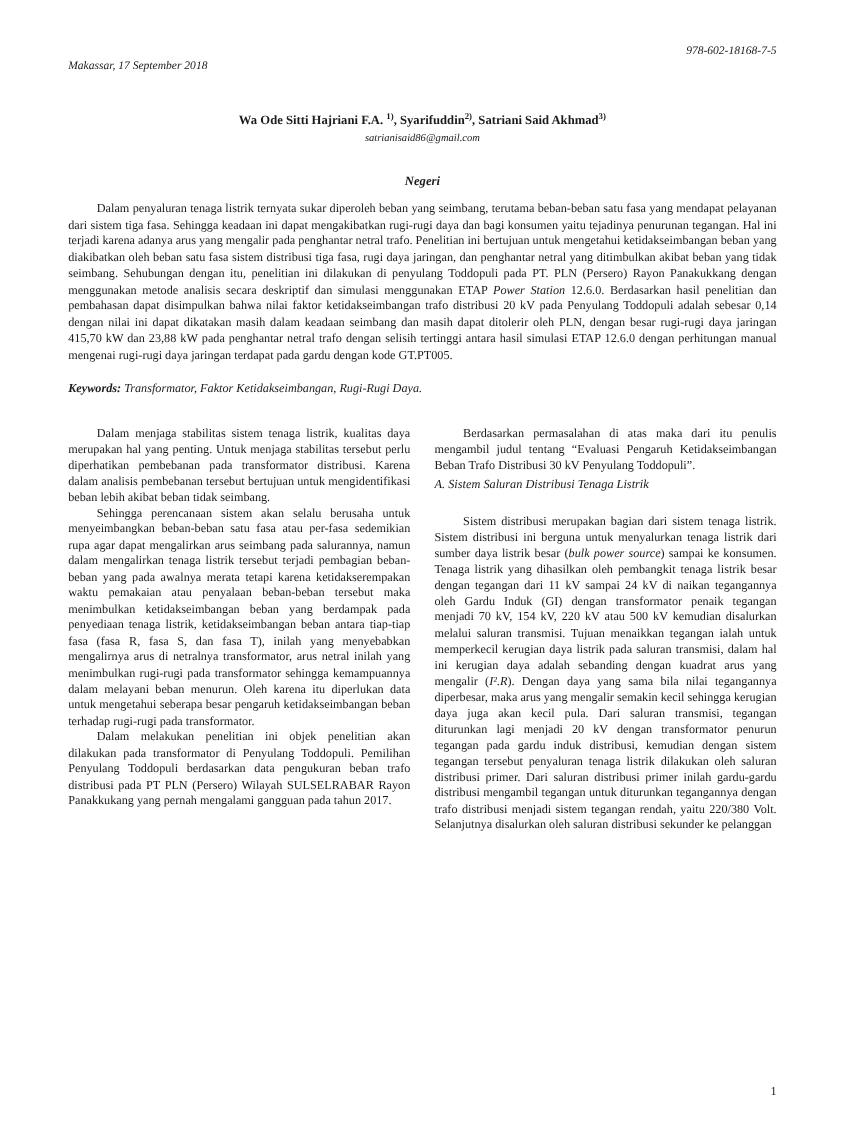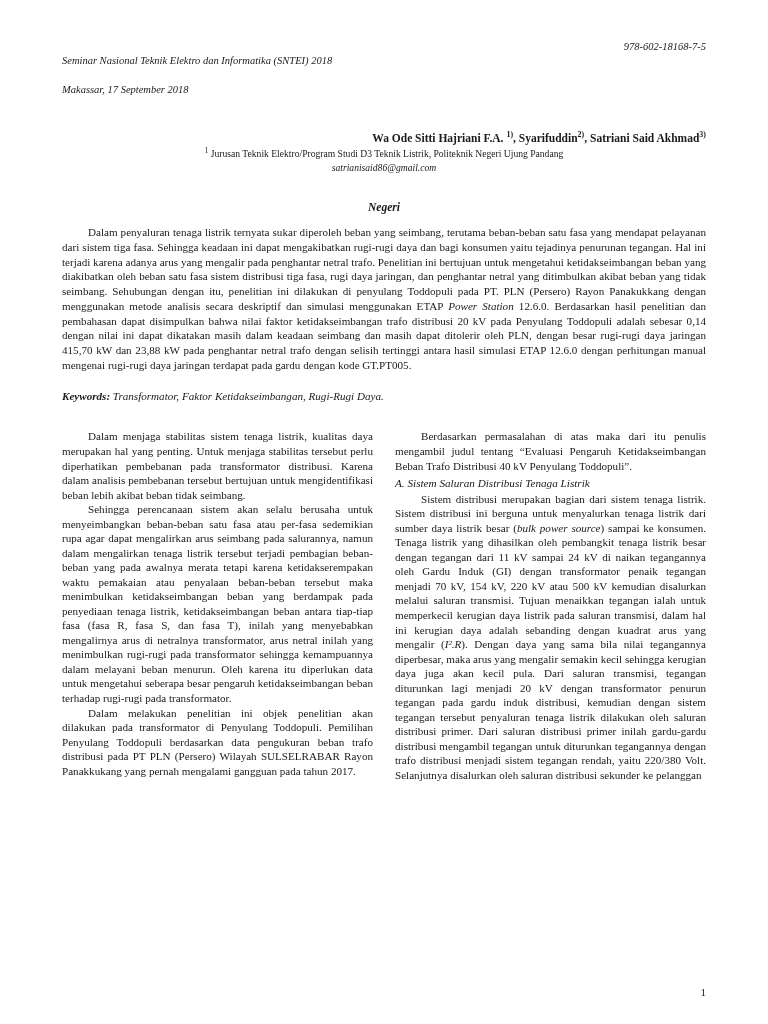--- a/index.html
+++ b/index.html
@@ -39,21 +39,21 @@
     text-align: center;
     font-weight: bold;
     font-size: 19px;
     line-height: 1.25;
     margin-top: 26px;
     letter-spacing: 0.1px;
   }
 
   
   .authors {
-    text-align: right;
+    text-align: center;
     margin-top: 19px;
     font-size: 11.5px;
     font-weight: bold;
     line-height: 1.35;
   }
   .authors sup { font-size: 8px; font-weight: bold; }
   .affil {
     text-align: center;
     font-size: 9.6px;
     line-height: 1.45;
@@ -108,21 +108,21 @@
     font-weight: bold;
     font-size: 11.6px;
     margin-bottom: 3px;
     letter-spacing: 0.2px;
   }
   .sec-head.spaced { margin-top: 15px; }
   .subsec-head {
     font-style: italic;
     font-size: 11.2px;
     margin-top: 3px;
-    margin-bottom: 1px;
+    margin-bottom: 19px;
     text-align: left;
   }
   p.para {
     margin: 0;
     text-indent: 26px;
   }
   p.para i { font-style: italic; }
 
   
   .page-number {
@@ -132,34 +132,30 @@
     font-size: 11px;
   }
 </style>
 </head>
 <body>
 
 <div class="page">
 
   <div class="runhead">
     <div class="runhead-left">
-      <div>Seminar Nasional Teknik Elektro dan Informatika (SNTEI) 2018</div>
       <div>Makassar, 17 September 2018</div>
     </div>
     <div class="runhead-right">978-602-18168-7-5</div>
   </div>
 
 
   <div class="authors">
     <span>
       Wa Ode Sitti Hajriani F.A. <sup>1)</sup>, Syarifuddin<sup>2)</sup>, Satriani Said Akhmad<sup>3)</sup>
     </span>
-  </div>
-  <div class="affil">
-    <sup>1</sup> Jurusan Teknik Elektro/Program Studi D3 Teknik Listrik, Politeknik Negeri Ujung Pandang
   </div>
   <div class="email">satrianisaid86@gmail.com</div>
 
   <div class="abstract-head">Negeri</div>
   <div class="abstract-body">
     <span>Dalam penyaluran tenaga listrik ternyata sukar diperoleh beban yang seimbang, terutama beban-beban satu fasa yang mendapat pelayanan dari sistem tiga fasa. Sehingga keadaan ini dapat mengakibatkan rugi-rugi daya dan bagi konsumen yaitu tejadinya penurunan tegangan. Hal ini terjadi karena adanya arus yang mengalir pada penghantar netral trafo. Penelitian ini bertujuan untuk mengetahui ketidakseimbangan beban yang diakibatkan oleh beban satu fasa sistem distribusi tiga fasa, rugi daya jaringan, dan penghantar netral yang ditimbulkan akibat beban yang tidak seimbang. Sehubungan dengan itu, penelitian ini dilakukan di penyulang Toddopuli pada PT. PLN (Persero) Rayon Panakukkang dengan menggunakan metode analisis secara deskriptif dan simulasi menggunakan ETAP </span><i>Power Station</i><span> 12.6.0. Berdasarkan hasil penelitian dan pembahasan dapat disimpulkan bahwa nilai faktor ketidakseimbangan trafo distribusi 20 kV pada Penyulang Toddopuli adalah sebesar 0,14  dengan nilai ini dapat dikatakan masih dalam keadaan seimbang dan masih dapat ditolerir oleh PLN, dengan besar rugi-rugi daya jaringan 415,70 kW dan 23,88 kW pada penghantar netral trafo dengan selisih tertinggi antara hasil simulasi ETAP 12.6.0 dengan perhitungan manual mengenai rugi-rugi daya jaringan terdapat pada gardu dengan kode GT.PT005.</span>
   </div>
   <div class="keywords">
     <span class="kw-label">Keywords:</span>
     <span class="kw-list">Transformator, Faktor Ketidakseimbangan, Rugi-Rugi Daya.</span>
@@ -167,21 +163,21 @@
 
   <div class="columns">
 
     <div class="col">
       <p class="para">Dalam menjaga stabilitas sistem tenaga listrik, kualitas daya merupakan hal yang penting. Untuk menjaga stabilitas tersebut perlu diperhatikan pembebanan pada transformator distribusi. Karena dalam analisis pembebanan tersebut bertujuan untuk mengidentifikasi beban lebih akibat beban tidak seimbang.</p>
       <p class="para">Sehingga perencanaan sistem akan selalu berusaha untuk menyeimbangkan beban-beban satu fasa atau per-fasa sedemikian rupa agar dapat mengalirkan arus seimbang pada salurannya, namun dalam mengalirkan tenaga listrik tersebut terjadi pembagian beban-beban yang pada awalnya merata tetapi karena ketidakserempakan waktu pemakaian atau penyalaan beban-beban tersebut maka menimbulkan ketidakseimbangan beban yang berdampak pada penyediaan tenaga listrik, ketidakseimbangan beban antara tiap-tiap fasa (fasa R, fasa S, dan fasa T), inilah yang menyebabkan mengalirnya arus di netralnya transformator, arus netral inilah yang menimbulkan rugi-rugi pada transformator sehingga kemampuannya dalam melayani beban menurun. Oleh karena itu diperlukan data untuk mengetahui seberapa besar pengaruh ketidakseimbangan beban terhadap rugi-rugi pada transformator.</p>
       <p class="para">Dalam melakukan penelitian ini objek penelitian akan dilakukan pada transformator di Penyulang Toddopuli. Pemilihan Penyulang Toddopuli berdasarkan data pengukuran beban trafo distribusi pada PT PLN (Persero) Wilayah SULSELRABAR Rayon Panakkukang yang pernah mengalami gangguan pada tahun 2017.</p>
     </div>
 
     <div class="col">
-      <p class="para">Berdasarkan permasalahan di atas maka dari itu penulis mengambil judul tentang “Evaluasi Pengaruh Ketidakseimbangan Beban Trafo Distribusi 40 kV Penyulang Toddopuli”.</p>
+      <p class="para">Berdasarkan permasalahan di atas maka dari itu penulis mengambil judul tentang “Evaluasi Pengaruh Ketidakseimbangan Beban Trafo Distribusi 30 kV Penyulang Toddopuli”.</p>
       <div class="subsec-head">A. Sistem Saluran Distribusi Tenaga Listrik</div>
       <p class="para"><span>Sistem distribusi merupakan bagian dari sistem tenaga listrik. Sistem distribusi ini berguna untuk menyalurkan tenaga listrik dari sumber daya listrik besar (</span><i>bulk power source</i><span>) sampai ke konsumen. Tenaga listrik yang dihasilkan oleh pembangkit tenaga listrik besar dengan tegangan dari 11 kV sampai 24 kV di naikan tegangannya oleh Gardu Induk (GI) dengan transformator penaik tegangan menjadi 70 kV, 154 kV, 220 kV atau 500 kV kemudian disalurkan melalui saluran transmisi. Tujuan menaikkan tegangan ialah untuk memperkecil kerugian daya listrik pada saluran transmisi, dalam hal ini kerugian daya adalah sebanding dengan kuadrat arus yang mengalir (</span><i>I².R</i><span>). Dengan daya yang sama bila nilai tegangannya diperbesar, maka arus yang mengalir semakin kecil sehingga kerugian daya juga akan kecil pula. Dari saluran transmisi, tegangan diturunkan lagi menjadi 20 kV dengan transformator penurun tegangan pada gardu induk distribusi, kemudian dengan sistem tegangan tersebut penyaluran tenaga listrik dilakukan oleh saluran distribusi primer. Dari saluran distribusi primer inilah gardu-gardu distribusi mengambil tegangan untuk diturunkan tegangannya dengan trafo distribusi menjadi sistem tegangan rendah, yaitu 220/380 Volt. Selanjutnya disalurkan oleh saluran distribusi sekunder ke pelanggan</span></p>
     </div>
 
   </div>
 
   <div class="page-number">1</div>
 
 </div>
 

